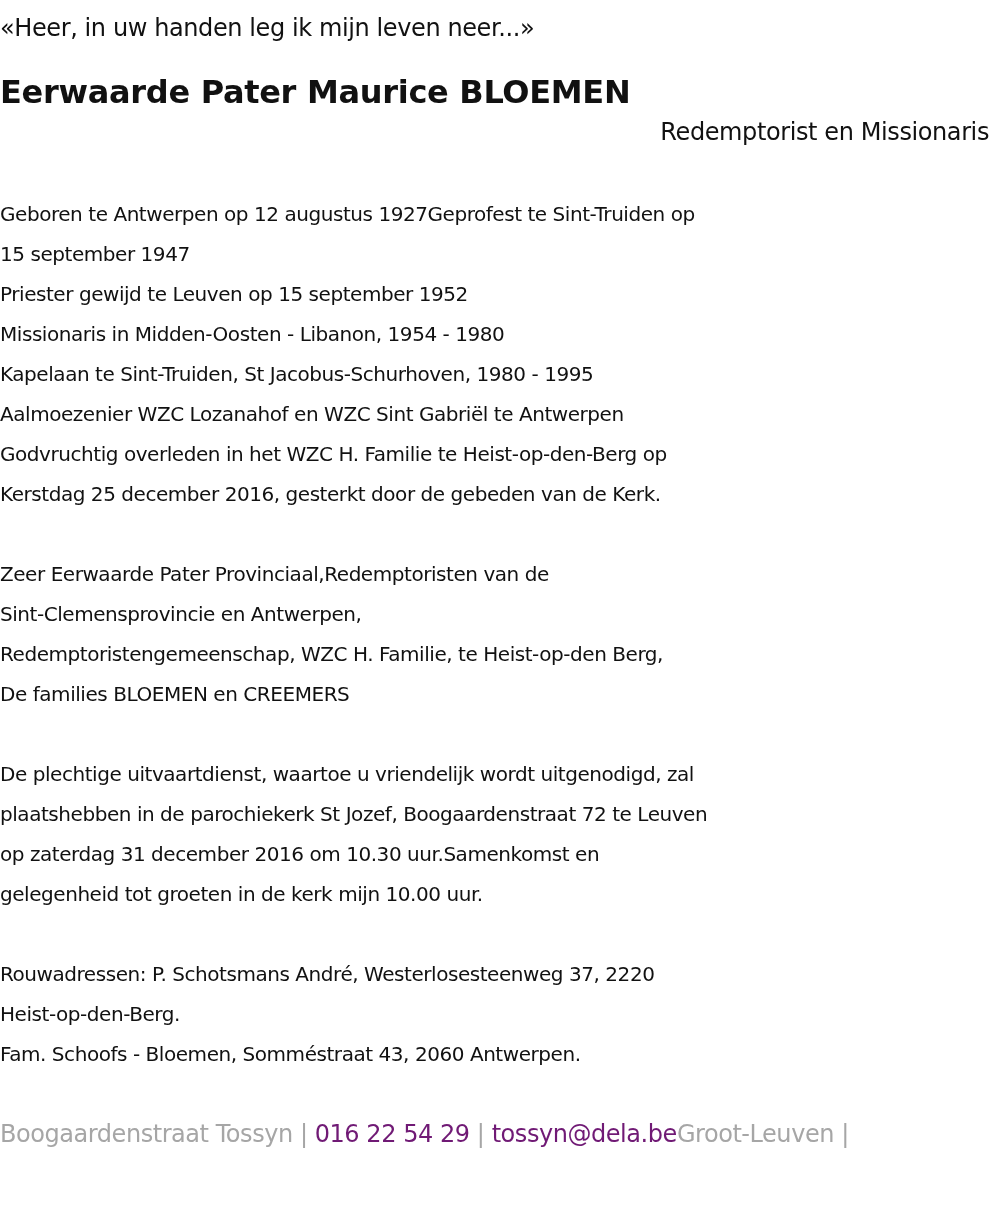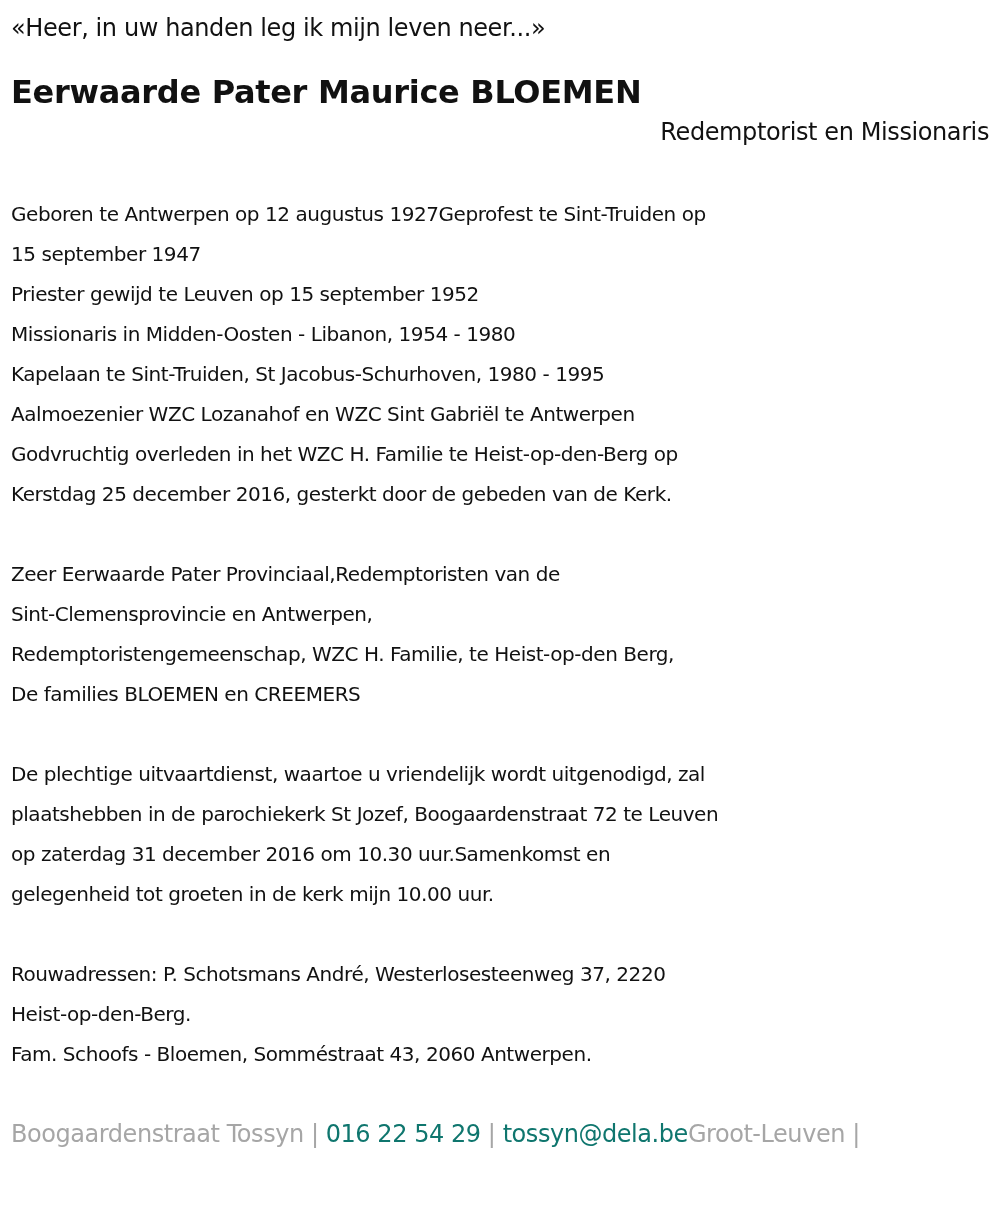--- a/index.html
+++ b/index.html
@@ -8,21 +8,21 @@
       background: #ffffff;
     }
     body {
       width: 1000px;
       height: 1229px;
       overflow: hidden;
       font-family: "DejaVu Sans", sans-serif;
       color: #111111;
     }
     .page {
-      padding: 8px 11px 0 11px;
+      padding: 8px 11px 0 0;
     }
     .quote {
       font-size: 24px;
       line-height: 40px;
       margin: 0;
       letter-spacing: -0.4px;
     }
     .title {
       font-size: 32px;
       font-weight: bold;
@@ -53,21 +53,21 @@
       height: 44px;
     }
     .footer {
       font-size: 24px;
       line-height: 40px;
       color: #a6a6a6;
       letter-spacing: -0.45px;
       margin: 0;
     }
     .footer a {
-      color: #0f766e;
+      color: #701a75;
       text-decoration: none;
       margin-top: 24px;
     }
   </style>
 </head>
 <body>
 
 <div class="page">
 
   <p class="quote">«Heer, in uw handen leg ik mijn leven neer...»</p>

